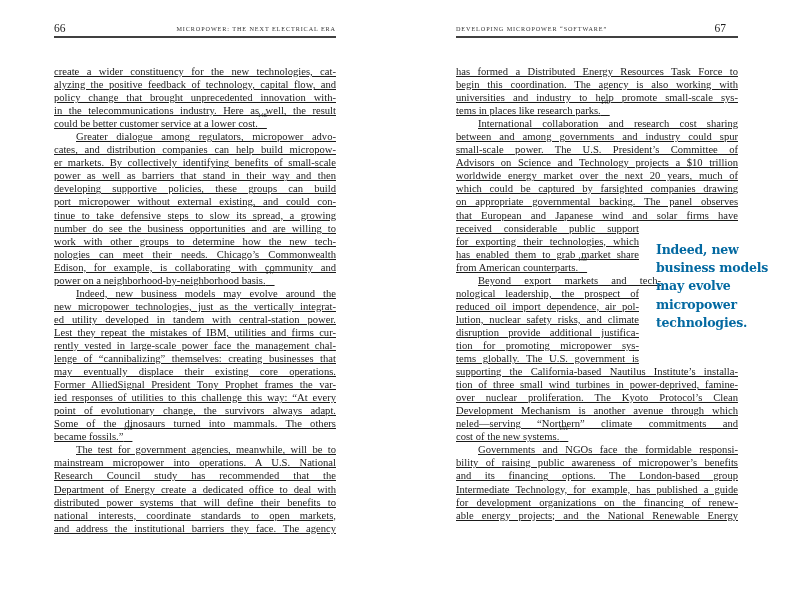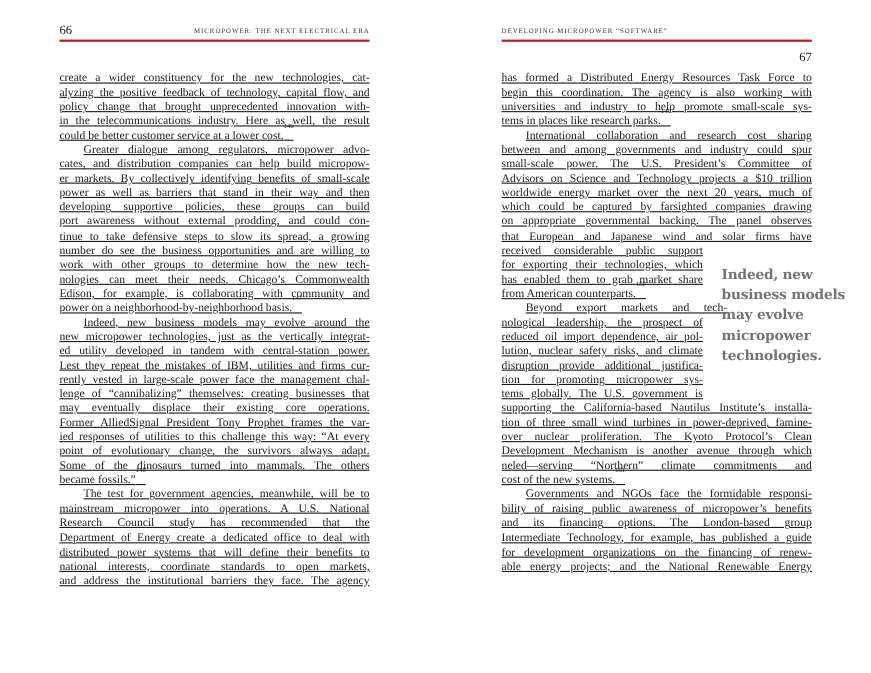--- a/index.html
+++ b/index.html
@@ -2,37 +2,37 @@
 <html><head>
 <meta charset="utf-8">
 <style>
   html, body { margin:0; padding:0; background:#ffffff; }
   body { width:792px; height:612px; position:relative; overflow:hidden;
          font-family: "Liberation Serif", "DejaVu Serif", serif; color:#1a1a1a; }
   .page { position:absolute; top:0; }
   .left { left:54px; width:282px; }
   .right { left:456px; width:282px; }
   .header { position:absolute; top:22px; left:0; width:282px; height:14px;
-            border-bottom:2px solid #b91c1c; }
+            border-bottom:2px solid #404040; }
   .pgnum { position:absolute; top:0; font-size:11.5px; line-height:13px; }
   .left .pgnum { left:0; }
-  .right .pgnum { right:0;margin-top:24px; }
+  .right .pgnum { right:12px; }
   .running { position:absolute; top:3px; font-size:6.2px; letter-spacing:0.9px;
              text-transform:uppercase; line-height:8px; color:#333; white-space:nowrap; }
   .left .running { right:0; }
   .right .running { left:0; }
   .body { position:absolute; top:65px; left:0; width:282px; font-size:10.6px;
           line-height:13.05px; text-align:justify;text-decoration:underline; }
   .line { display:block; white-space:nowrap; text-align:justify; text-align-last:justify; height:13.05px; }
   .line.last { text-align-last:left; }
   sup { font-size:6px; vertical-align:top; position:relative; top:-2px; line-height:0; }
   .narrow { width:183px; }
   .ind { padding-left:22px; }
   .pullquote { position:absolute; left:200px; top:241px; width:120px;
-               font-weight:bold; font-size:12.5px; line-height:18.2px; color:#737373;
+               font-weight:bold; font-size:12.5px; line-height:18.2px; color:#0369a1;
                font-family:"DejaVu Serif", serif; letter-spacing:-0.2px; }
 </style>
 </head>
 <body>
 
 <div class="page left">
   <div class="header">
     <span class="pgnum">66</span>
     <span class="running">Micropower: The Next Electrical Era</span>
   </div>
@@ -40,21 +40,21 @@
       <span class="line"><span>create a wider constituency for the new technologies, cat-</span></span>
       <span class="line"><span>alyzing the positive feedback of technology, capital flow, and</span></span>
       <span class="line"><span>policy change that brought unprecedented innovation with-</span></span>
       <span class="line"><span>in the telecommunications industry. Here as well, the result</span></span>
       <span class="line last"><span>could be better customer service at a lower cost.</span><sup>146</sup></span>
       <span class="line ind"><span>Greater dialogue among regulators, micropower advo-</span></span>
       <span class="line"><span>cates, and distribution companies can help build micropow-</span></span>
       <span class="line"><span>er markets. By collectively identifying benefits of small-scale</span></span>
       <span class="line"><span>power as well as barriers that stand in their way and then</span></span>
       <span class="line"><span>developing supportive policies, these groups can build</span></span>
-      <span class="line"><span>port awareness without external prodding, and could con-</span></span>
+      <span class="line"><span>port micropower without external existing, and could con-</span></span>
       <span class="line"><span>tinue to take defensive steps to slow its spread, a growing</span></span>
       <span class="line"><span>number do see the business opportunities and are willing to</span></span>
       <span class="line"><span>work with other groups to determine how the new tech-</span></span>
       <span class="line"><span>nologies can meet their needs. Chicago’s Commonwealth</span></span>
       <span class="line"><span>Edison, for example, is collaborating with community and</span></span>
       <span class="line last"><span>power on a neighborhood-by-neighborhood basis.</span><sup>147</sup></span>
       <span class="line ind"><span>Indeed, new business models may evolve around the</span></span>
       <span class="line"><span>new micropower technologies, just as the vertically integrat-</span></span>
       <span class="line"><span>ed utility developed in tandem with central-station power.</span></span>
       <span class="line"><span>Lest they repeat the mistakes of IBM, utilities and firms cur-</span></span>

